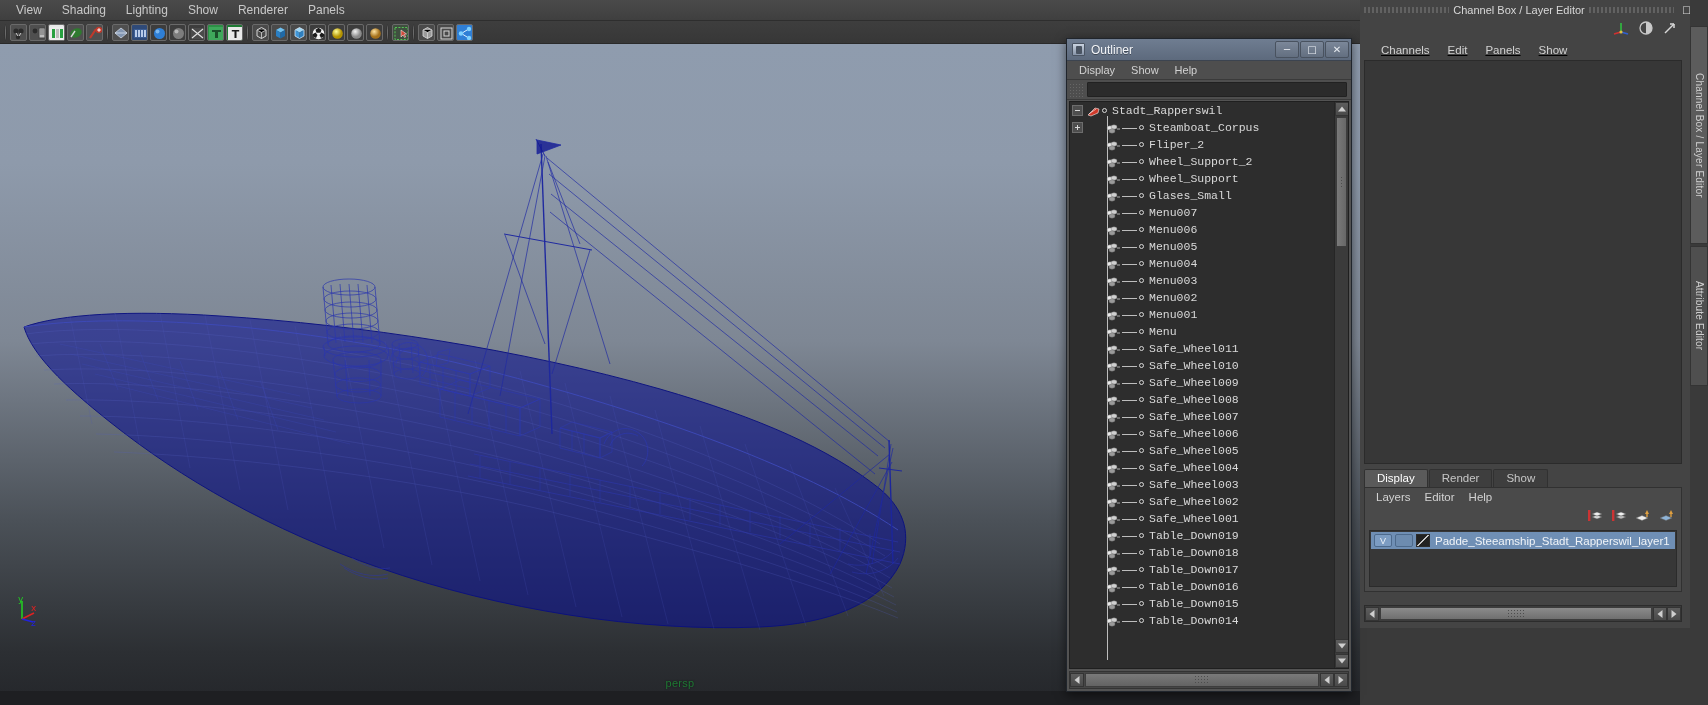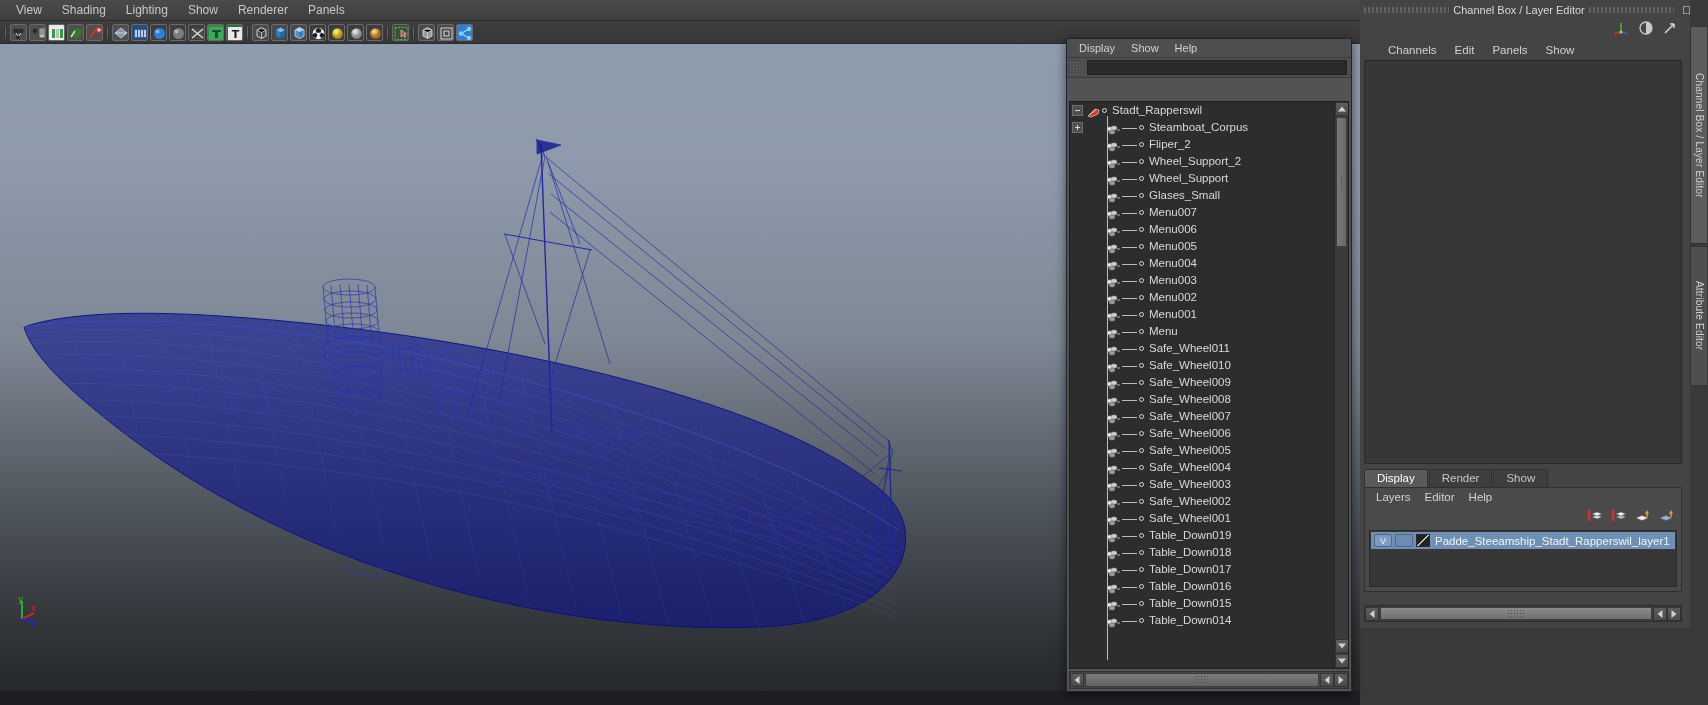--- a/index.html
+++ b/index.html
@@ -121,21 +121,21 @@
     color:#d0d0d0; font-size:11px; padding:0 4px;
     font-family:"Liberation Sans", sans-serif;
   }
   .ol-listwrap{
     position:absolute; left:2px; top:62px; right:2px; bottom:22px;
     background:#2d2d2d; border:1px solid #1f1f1f; overflow:hidden;
   }
   .ol-list{ position:absolute; left:0; top:0; right:14px; bottom:0; overflow:hidden; }
   .ol-row{
     height:17px; display:flex; align-items:center; position:relative;
-    padding-left:2px; white-space:nowrap;
+    padding-left:2px; white-space:nowrap;font-family:Liberation Mono, monospace;
   }
   .ol-expand{
     width:11px; height:11px; flex:none; margin-right:3px;
     background:#4e4e4e; border:1px solid #6d6d6d; position:relative;
   }
   .ol-expand.none{ background:transparent; border:0; }
   .ol-expand.none:before,.ol-expand.none:after{ display:none; }
   .ol-expand:before{
     content:""; position:absolute; left:2px; top:4px; width:5px; height:1px; background:#d8d8d8;
   }
@@ -221,21 +221,21 @@
   .rp-wb{
     width:13px; height:13px; margin-left:2px; color:#d5d5d5; font-size:10px;
     display:flex; align-items:center; justify-content:center; cursor:pointer;
     font-family:"DejaVu Sans", sans-serif;
   }
   .rp-toolrow{
     height:20px; display:flex; align-items:center; justify-content:flex-end;
     padding-right:30px; gap:8px;
   }
   .rp-menubar{
-    height:20px; background:#444; display:flex; padding-left:19px;
+    height:20px; background:#444; display:flex; padding-left:12px;text-decoration:underline;
   }
   .rp-menubar .mi{ color:#d2d2d2; font-size:11.5px; padding:0 9px; line-height:20px; cursor:default;}
   .channelbox{
     position:absolute; left:4px; top:60px; right:26px; height:404px;
     background:#373737; border:1px solid #2b2b2b;
   }
 
   
   .layered{
     position:absolute; left:4px; top:468px; right:26px; bottom:36px;
@@ -700,24 +700,38 @@
       <svg width="34" height="34" viewBox="0 0 34 34">
         <line x1="8" y1="26" x2="8" y2="8" stroke="#22cc22" stroke-width="1.6"></line>
         <line x1="8" y1="26" x2="20" y2="20" stroke="#dd2222" stroke-width="1.6"></line>
         <line x1="8" y1="26" x2="19" y2="29" stroke="#2222dd" stroke-width="1.6"></line>
         <text x="4" y="9" fill="#22cc22" font-size="9" font-family="DejaVu Sans, sans-serif">y</text>
         <text x="17" y="18" fill="#dd2222" font-size="9" font-family="DejaVu Sans, sans-serif">x</text>
         <text x="17" y="33" fill="#2222dd" font-size="9" font-family="DejaVu Sans, sans-serif">z</text>
       </svg>
     </div>
 
+    <div class="vp-label">persp</div>
     <div class="vp-bottomstrip"></div>
   </div>
 
   <div class="outliner">
+    <div class="ol-titlebar">
+      <div class="ol-ticon"></div>
+      <div class="ol-title">Outliner</div>
+      <div class="winbtn">
+          <span>─</span>
+        </div>
+      <div class="winbtn">
+          <span>□</span>
+        </div>
+      <div class="winbtn">
+          <span>✕</span>
+        </div>
+    </div>
 
     <div class="ol-menubar">
       <div class="mi">Display</div>
       <div class="mi">Show</div>
       <div class="mi">Help</div>
     </div>
 
     <div class="ol-searchrow">
       <div class="ol-searchgrip"></div>
       <div class="ol-search">

